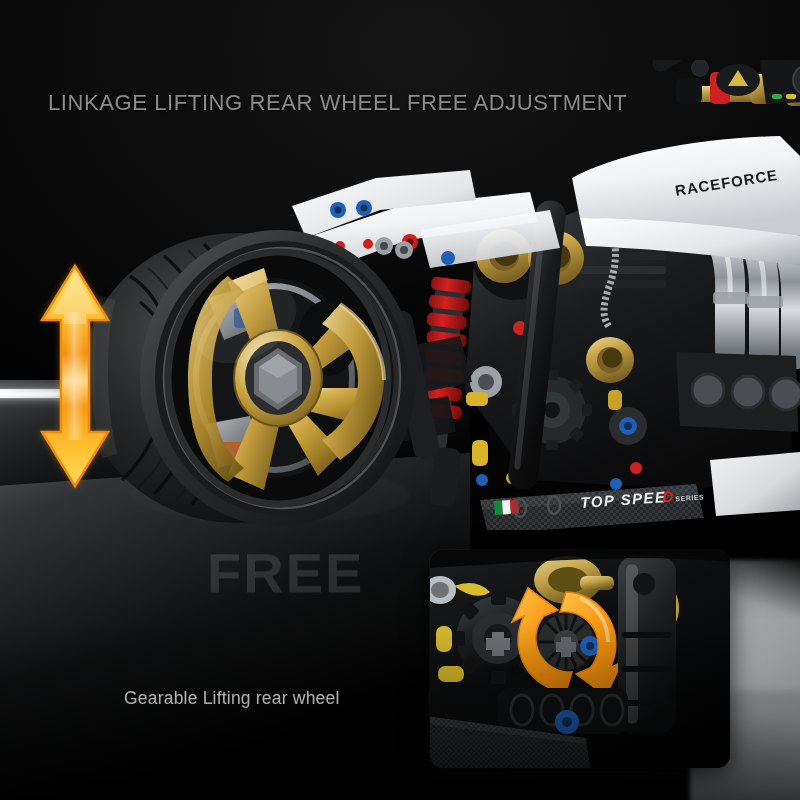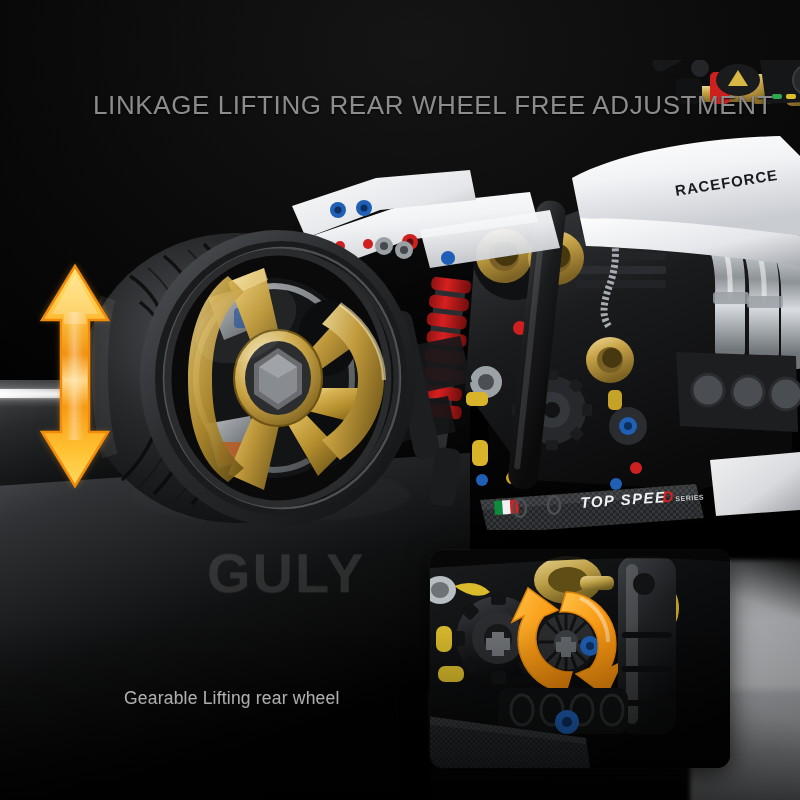--- a/index.html
+++ b/index.html
@@ -39,23 +39,23 @@
                rgba(214,216,219,.95) 55%, rgba(198,201,205,.85) 100%);
     filter:blur(2px);}
   .bg-floor-right{position:absolute;left:430px;top:690px;width:380px;height:120px;
     background:linear-gradient(180deg, rgba(120,124,128,.35) 0%, rgba(60,62,65,.18) 55%, rgba(0,0,0,0) 100%);
     filter:blur(3px);}
   .bg-bottom-fade{position:absolute;left:0;bottom:0;width:800px;height:180px;
     background:linear-gradient(180deg, rgba(0,0,0,0) 0%, rgba(0,0,0,.35) 55%, rgba(0,0,0,.72) 100%);}
 
   
   .headline{position:absolute;left:48px;top:90px;
-    font-size:26px;letter-spacing:.6px;font-weight:400;
+    font-size:22px;letter-spacing:.6px;font-weight:400;
     color:#8c8c8c;white-space:nowrap;
-    text-shadow:0 1px 2px rgba(0,0,0,.9);margin-left:45px;}
+    text-shadow:0 1px 2px rgba(0,0,0,.9);}
 
   
   .watermark{position:absolute;left:207px;top:540px;
     font-size:56px;font-weight:700;letter-spacing:2px;
     color:rgba(230,232,235,.085);
     text-shadow:0 1px 0 rgba(255,255,255,.05);
     pointer-events:none;}
 
   
   .caption{position:absolute;left:124px;top:688px;
@@ -476,21 +476,21 @@
 
       <path d="M39 4 L72 58 L53 58 L53 170 L72 170 L39 224 L6 170 L25 170 L25 58 L6 58 Z" fill="url(#arrG)" stroke="#f28a0b" stroke-width="2.5"></path>
 
       <rect x="30" y="50" width="18" height="128" fill="url(#arrCore)" opacity=".65"></rect>
       <path d="M39 12 L62 52 L50 52 L50 62 L28 62 L28 52 L16 52 Z" fill="rgba(255,255,255,.25)"></path>
     </svg>
   </div>
 
   <div class="headline nosel">LINKAGE LIFTING REAR WHEEL FREE ADJUSTMENT</div>
 
-  <div class="watermark nosel">GULY</div>
+  <div class="watermark nosel">FREE</div>
 
   <div class="caption nosel">Gearable Lifting rear wheel</div>
 
   <div class="inset-shadow"></div>
   <div class="inset">
     <svg class="inset-img" width="300" height="218" viewBox="0 0 300 218">
       <defs>
         <linearGradient id="insBg" x1="0" y1="0" x2="0.6" y2="1">
           <stop offset="0%" stop-color="#1b1c1e"></stop>
           <stop offset="50%" stop-color="#0c0d0e"></stop>

